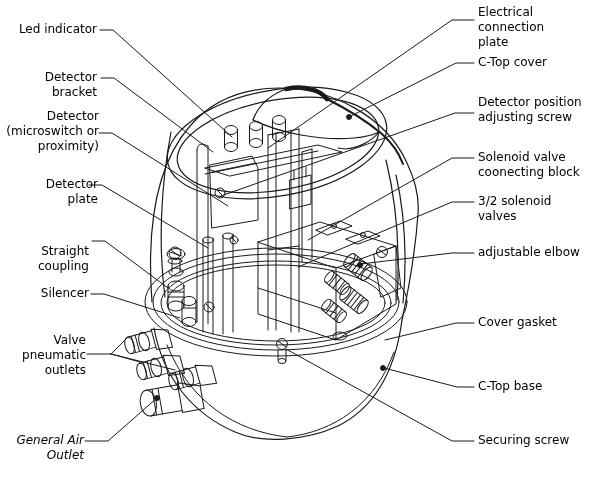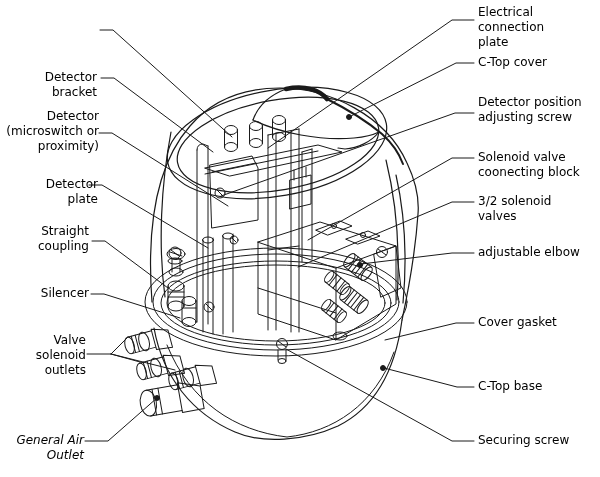--- a/index.html
+++ b/index.html
@@ -12,21 +12,21 @@
     position:absolute;font-size:12px;line-height:15px;color:#000;
     white-space:pre-line;
   }
   .lbl.left{text-align:right;}
   .lbl.right{text-align:left;width:125px;}
   
   #lblL0{left:0;width:97px;top:22px;}
   #lblL1{left:0;width:97px;top:70px;}
   #lblL2{left:0;width:99px;top:109px;}
   #lblL3{left:12px;width:86px;top:177px;}
-  #lblL4{left:0;width:89px;top:224px;text-align:right;}
+  #lblL4{left:0;width:89px;top:244px;text-align:right;}
   #lblL5{left:0;width:89px;top:286px;}
   #lblL6{left:0;width:86px;top:333px;}
   #lblL7{left:0;width:84px;top:433px;font-style:italic;}
   
   #lblR0{left:478px;top:5px;}
   #lblR1{left:478px;top:55px;}
   #lblR2{left:478px;top:95px;}
   #lblR3{left:478px;top:150px;}
   #lblR4{left:478px;top:194px;}
   #lblR5{left:478px;top:245px;}
@@ -273,31 +273,32 @@
       <path d="M474,202 L452,202 L298,267"></path>
       <path d="M474,253 L452,253 L361,264"></path>
       <circle cx="360" cy="265" r="2.5" fill="currentColor"></circle>
       <path d="M474,323 L456,323 L385,340"></path>
       <path d="M474,387 L457,387 L384,368"></path>
       <circle cx="383" cy="368" r="2.5" fill="currentColor"></circle>
       <path d="M474,441 L452,441 L286,349"></path>
     </g>
   </svg>
 
+  <div class="lbl left" id="lblL0">Led indicator</div>
   <div class="lbl left" id="lblL1">Detector
 bracket</div>
   <div class="lbl left" id="lblL2">Detector
 (microswitch or
 proximity)</div>
   <div class="lbl left" id="lblL3">Detector plate</div>
   <div class="lbl left" id="lblL4">Straight
 coupling</div>
   <div class="lbl left" id="lblL5">Silencer</div>
   <div class="lbl left" id="lblL6">Valve
-solenoid
+pneumatic
 outlets</div>
   <div class="lbl left" id="lblL7">General Air
 Outlet</div>
 
   <div class="lbl right" id="lblR0">Electrical
 connection
 plate</div>
   <div class="lbl right" id="lblR1">C-Top cover</div>
   <div class="lbl right" id="lblR2">Detector position
 adjusting screw</div>

